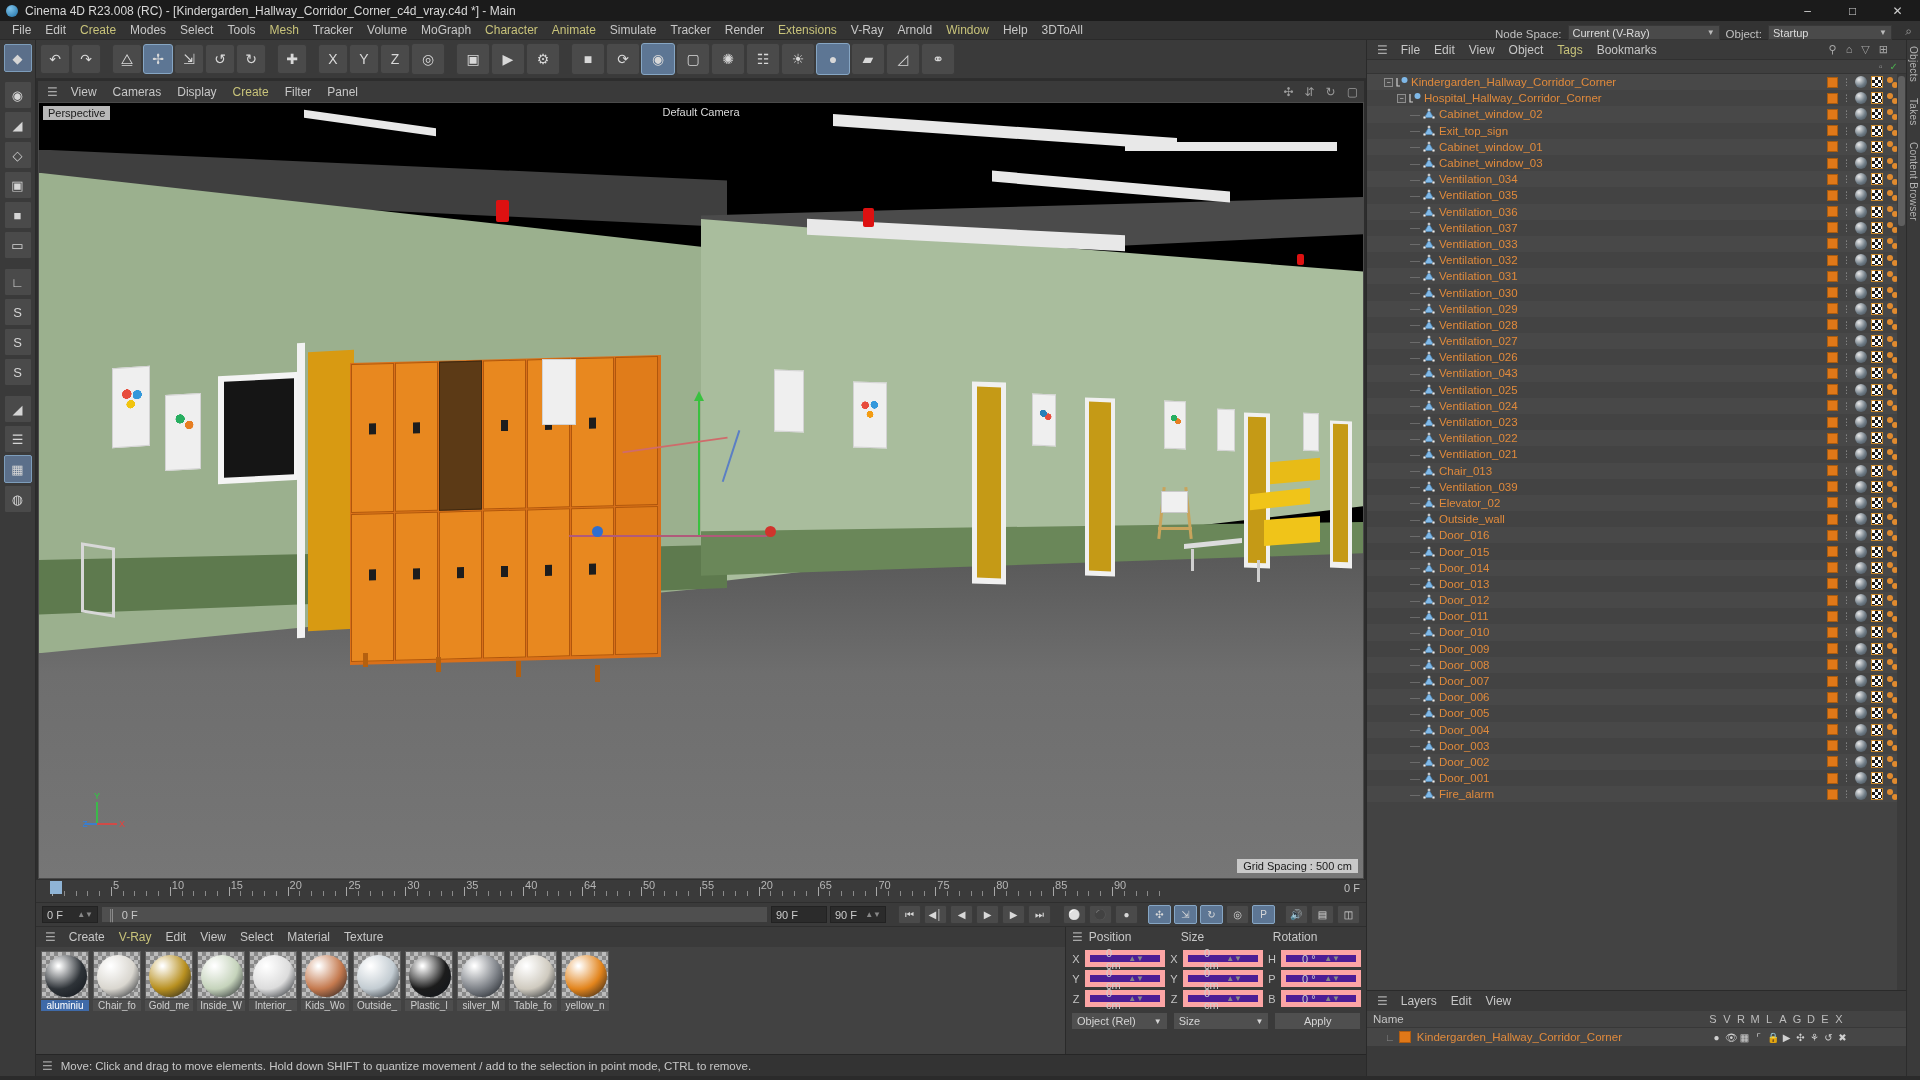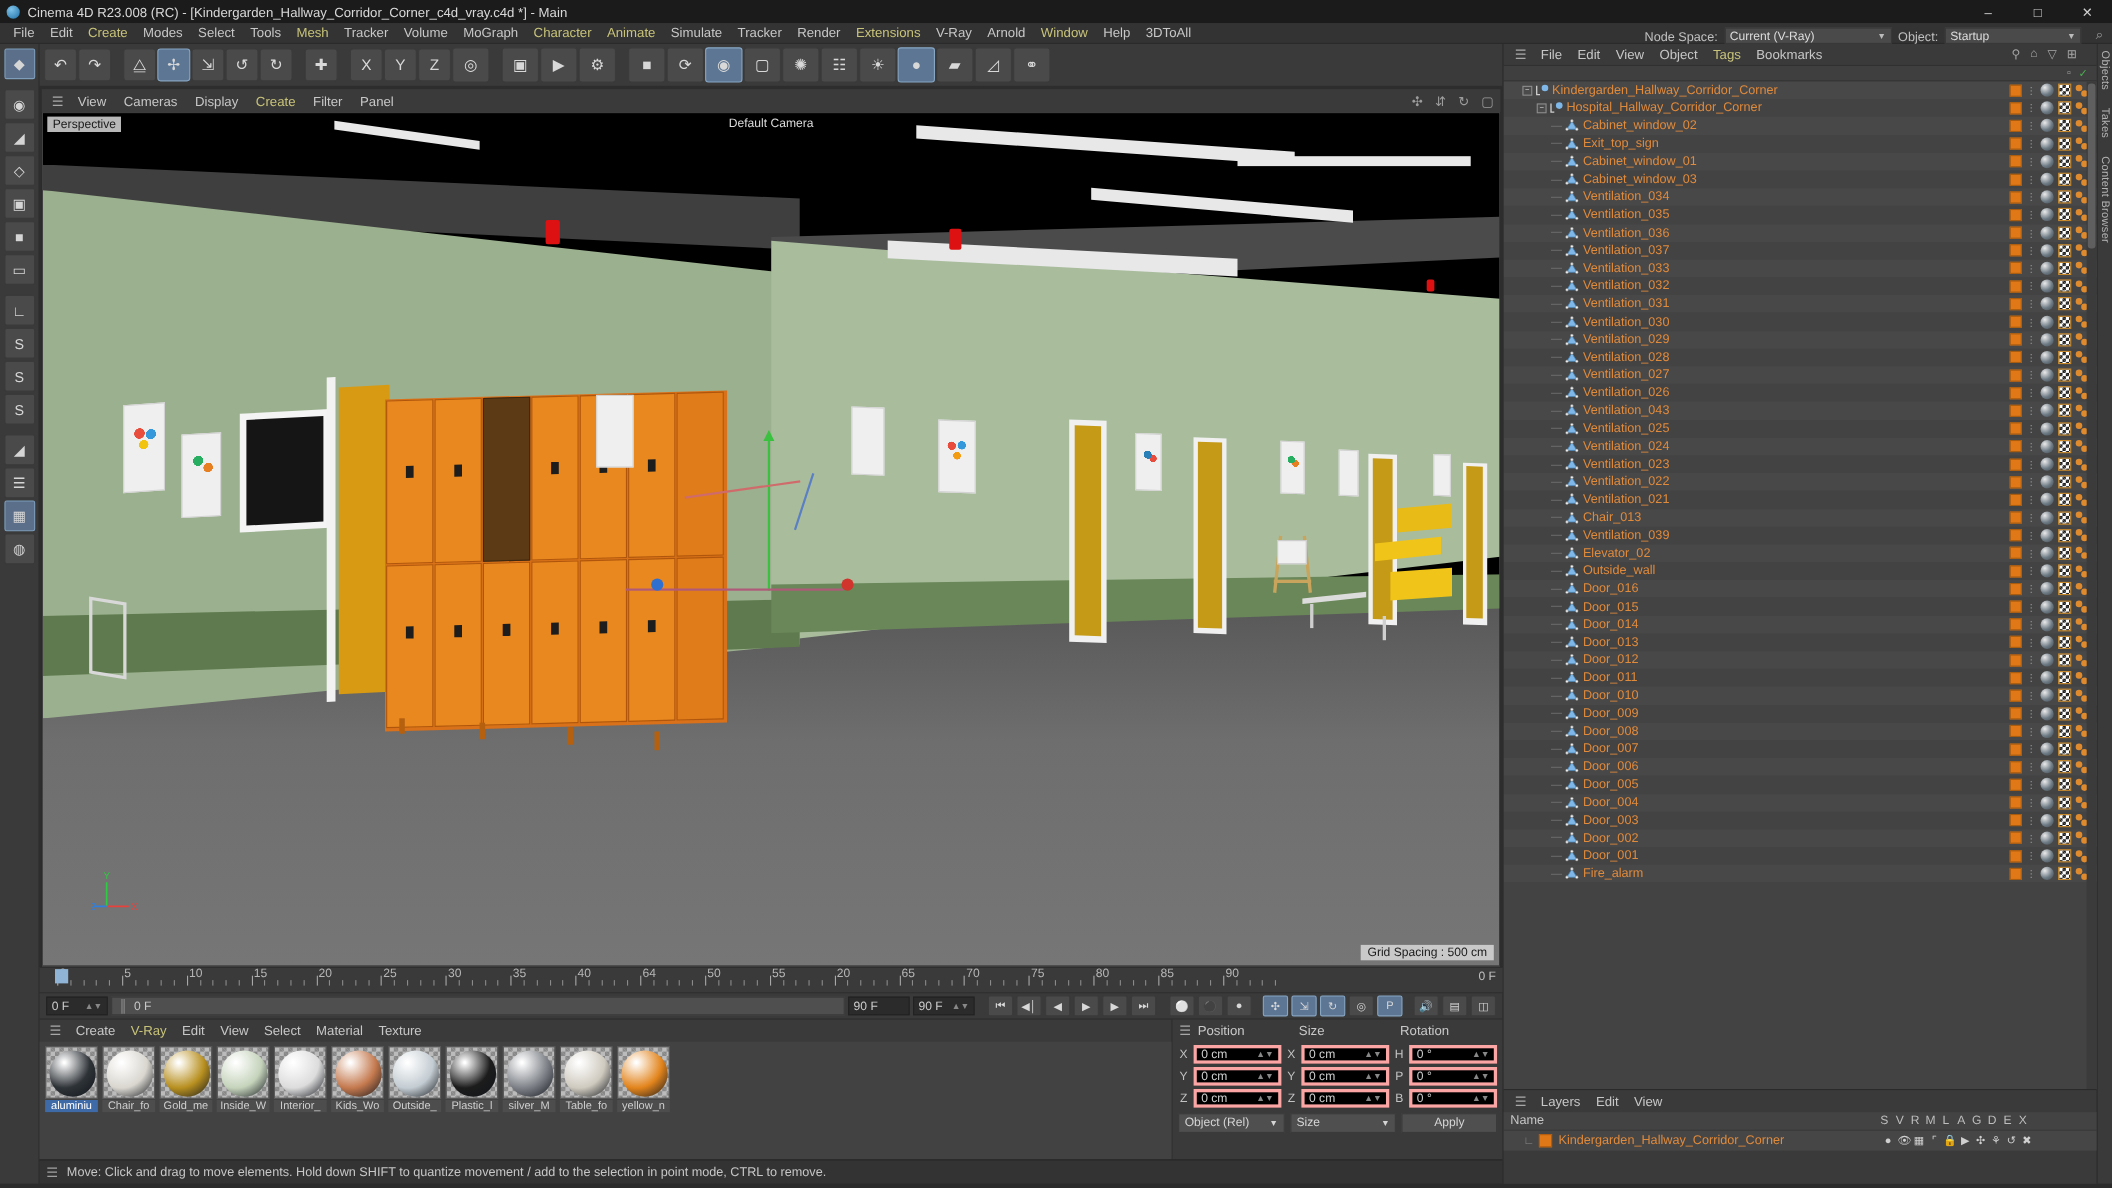--- a/index.html
+++ b/index.html
@@ -137,22 +137,22 @@
   .matname { font-size:10px; color:#cfcfcf; text-align:center; overflow:hidden;
     white-space:nowrap; margin-top:1px; background:#4d4d4d; }
   .matname.sel { background:#3f6aa8; color:#fff; }
 
   #coordpanel { width:300px; display:flex; flex-direction:column; background:#3a3a3a; }
   #coordhead { height:20px; display:flex; align-items:center; padding-left:4px; gap:0; }
   .coordlbl { font-size:12px; color:#c8c8c8; }
   #coordbody { padding:3px 5px; display:flex; flex-direction:column; gap:3px; }
   .crow { display:flex; gap:4px; align-items:center; }
   .cax { width:10px; font-size:11px; color:#c3c3c3; text-align:center; }
-  .cfield { background:#000000; border:3px solid #fca5a5; height:17px; flex:1;
-    display:flex; align-items:center; padding:0 4px; font-size:11px; color:#cfcfcf; }
+  .cfield { background:#4c1d95; border:5px solid #fca5a5; height:17px; flex:1;
+    display:flex; align-items:center; padding:0 16px; font-size:11px; color:#cfcfcf; }
   .cfield .sp { margin-left:auto; font-size:8px; color:#888; }
   .cbtn { background:#4f4f4f; border:1px solid #3a3a3a; height:18px; flex:1;
     display:flex; align-items:center; justify-content:center; font-size:11px; color:#d5d5d5; }
   .cselect { background:#4f4f4f; border:1px solid #3a3a3a; height:18px; flex:1;
     display:flex; align-items:center; padding:0 5px; font-size:11px; color:#d5d5d5; }
 
   
   #statusbar { height:22px; background:#333; display:flex; align-items:center;
     padding-left:6px; gap:8px; border-top:1px solid #262626; }
   #statusbar .sttxt { font-size:11.5px; color:#c7c7c7; }

